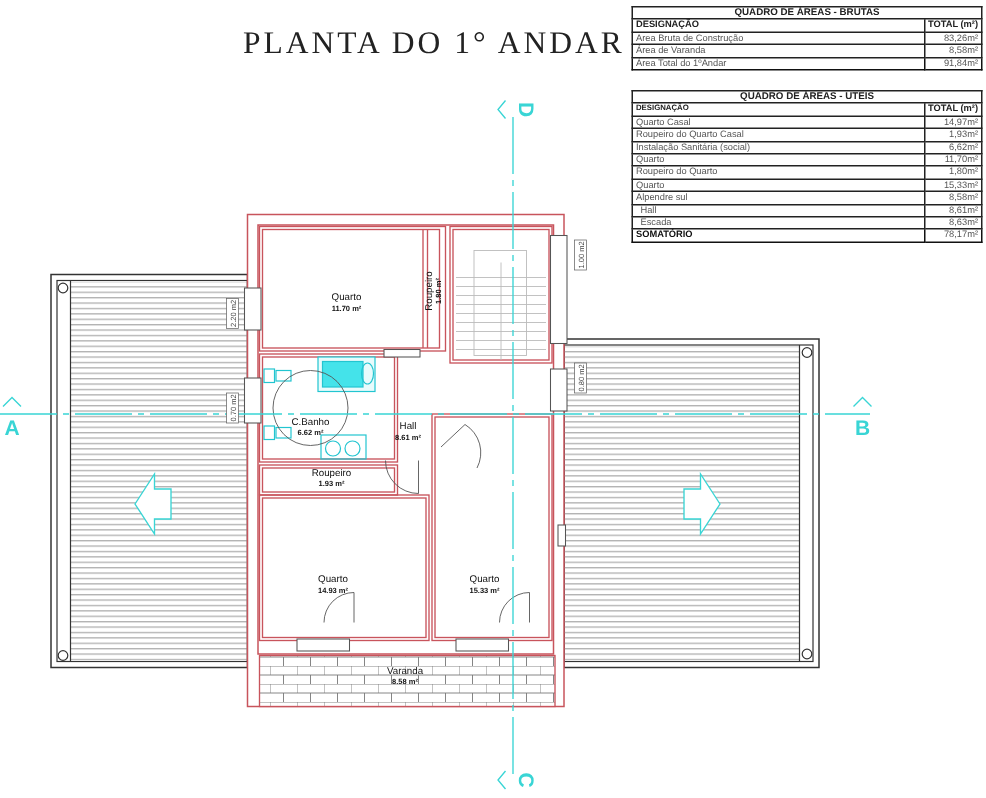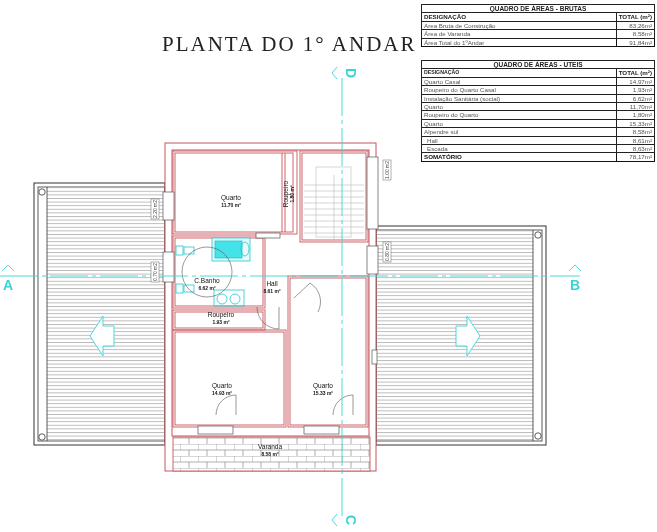--- a/index.html
+++ b/index.html
@@ -1,17 +1,17 @@
 <!DOCTYPE html>
 <html><head>
 <meta charset="utf-8">
 <style>
   html, body { margin:0; padding:0; background:#ffffff; }
   body { width:657px; height:532px; position:relative; overflow:hidden; font-family:"Liberation Sans", sans-serif; }
-  #title { position:absolute; left:162px; top:16px; font-family:"Liberation Serif", serif; font-size:21px; letter-spacing:2px; color:#222; white-space:nowrap;margin-top:16px; }
+  #title { position:absolute; left:162px; top:16px; font-family:"Liberation Serif", serif; font-size:21px; letter-spacing:2px; color:#222; white-space:nowrap; }
   .tbl { position:absolute; left:421px; width:234px; border:1.5px solid #222; border-collapse:collapse; font-size:6.2px; color:#222; background:#fff; }
   .tbl td, .tbl th { border:1px solid #222; padding:0 2px; height:7.4px; line-height:7.4px; white-space:nowrap; }
   .tbl .cap { text-align:center; font-weight:bold; font-size:6.5px; }
   .tbl .hd { font-weight:bold; text-align:left; }
   .tbl .hdv { font-weight:bold; text-align:right; width:30px; }
   .tbl .lbl { color:#555; }
   .tbl .val { color:#555; text-align:right; }
   .tbl .tot td { border:1.5px solid #111; }
   .tbl .sum { font-weight:bold; color:#111; }
   #tbl1 { top:4px; }

